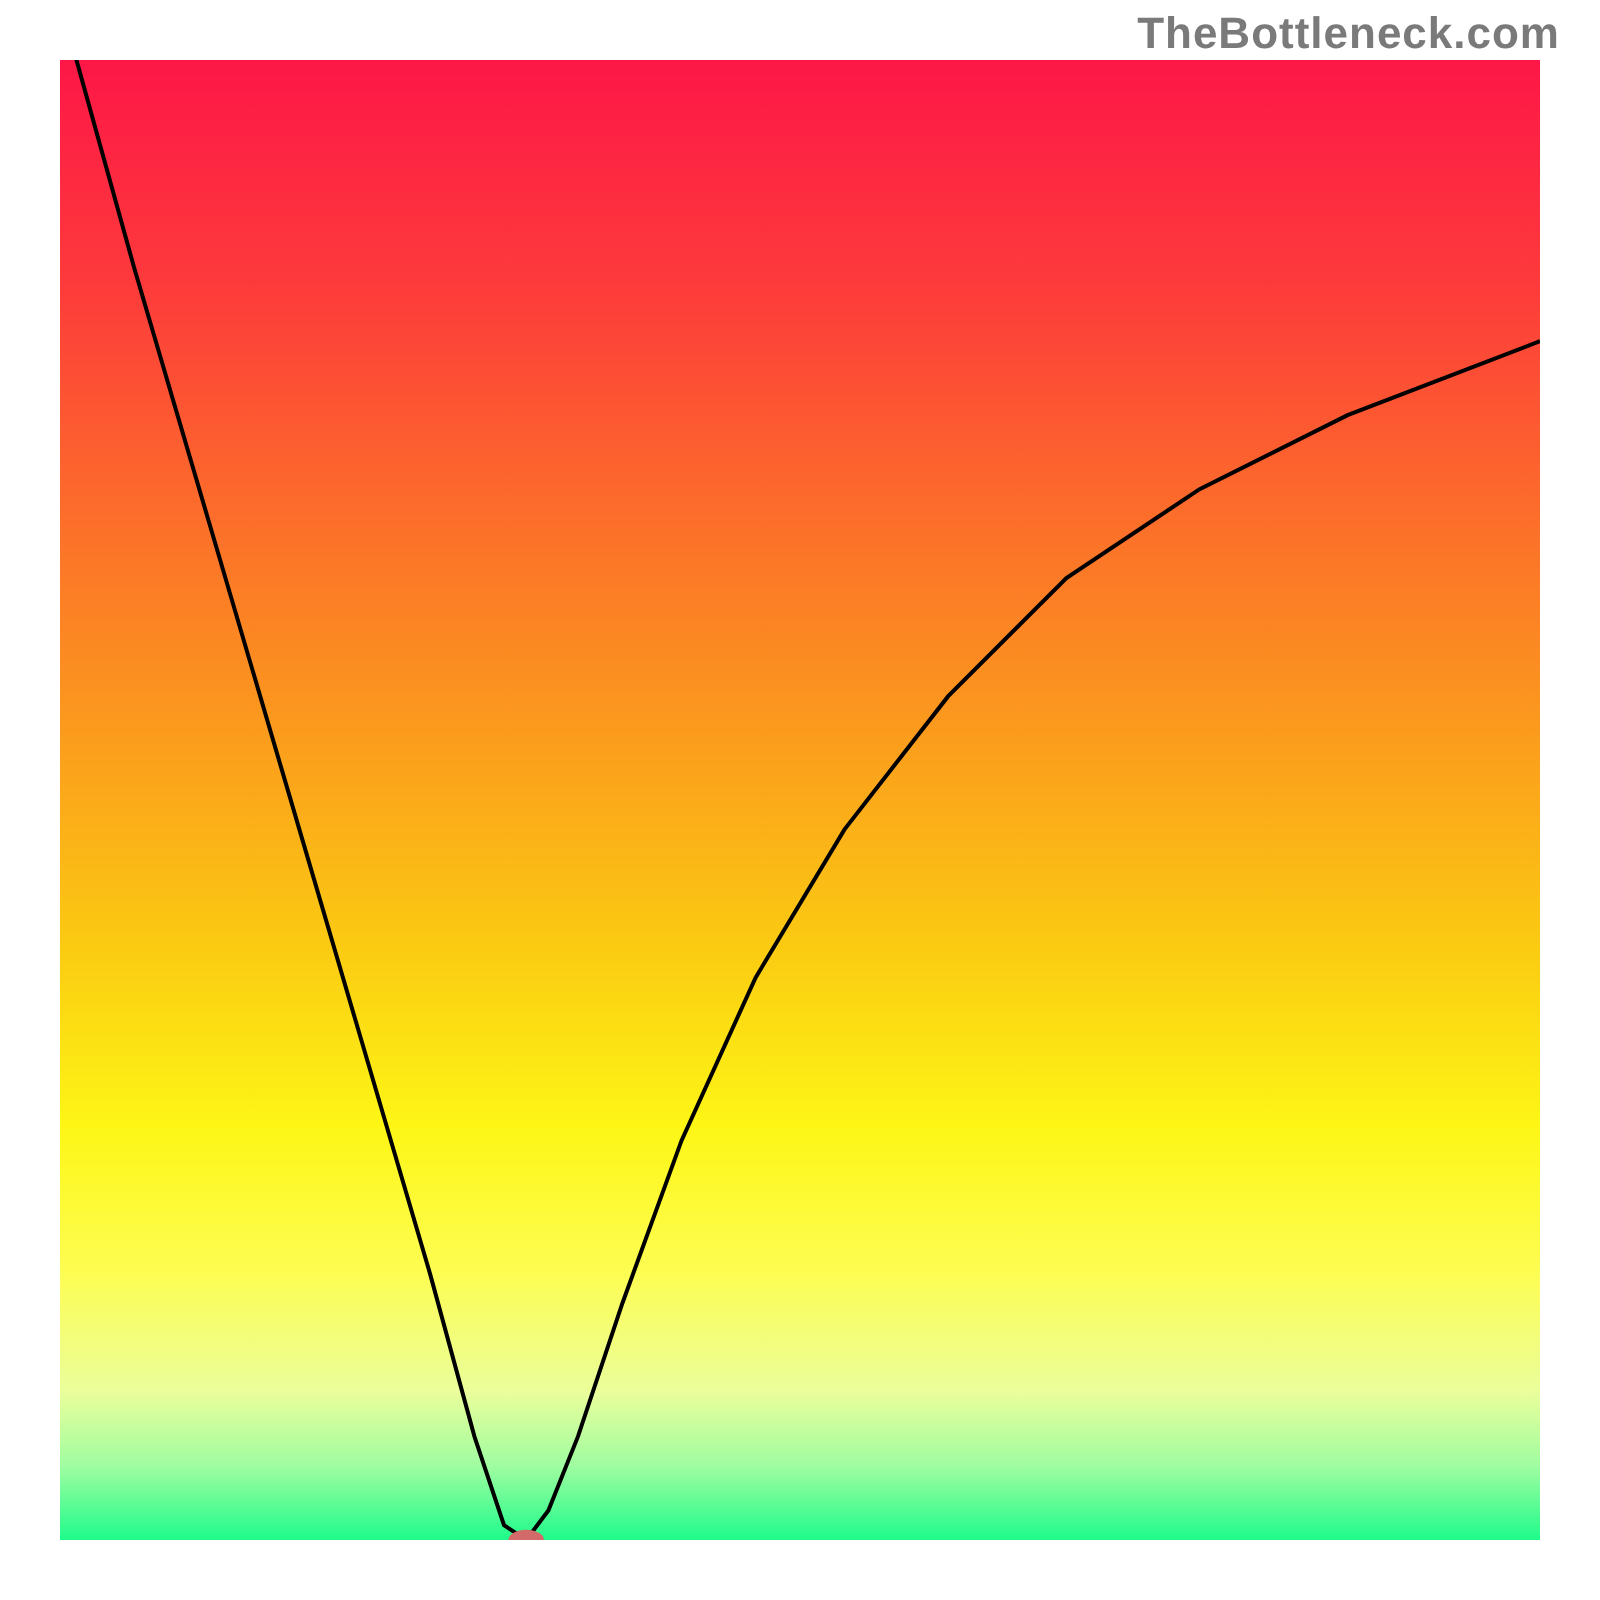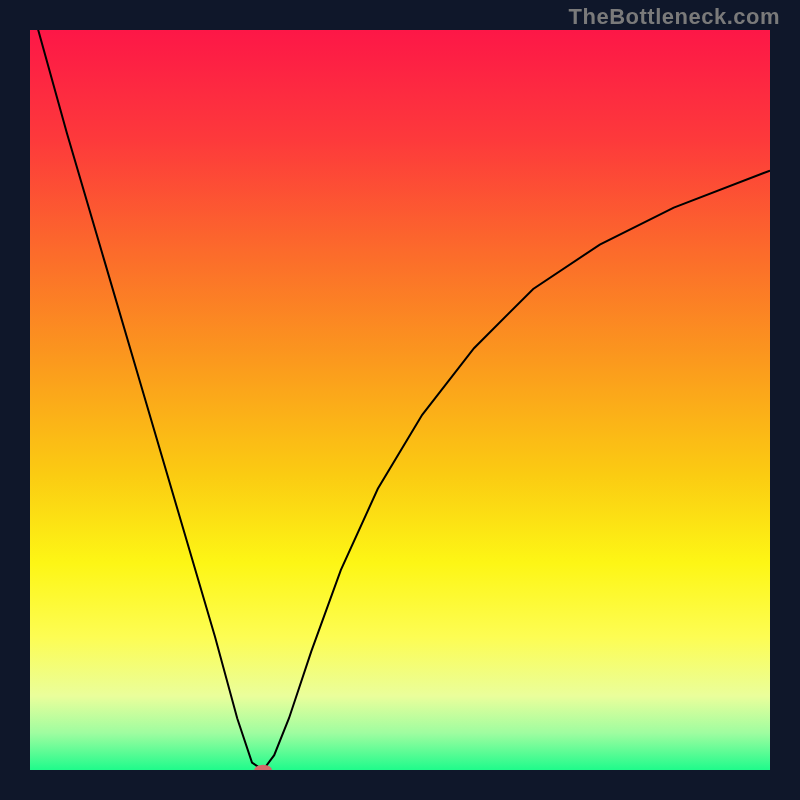--- a/index.html
+++ b/index.html
@@ -7,21 +7,21 @@
     padding: 0;
     width: 800px;
     height: 800px;
     background: #000;
     font-family: Arial, Helvetica, sans-serif;
   }
   .outer {
     position: relative;
     width: 800px;
     height: 800px;
-    background: #0f172a;
+    background: #ffffff;
   }
   .plot {
     position: absolute;
     left: 30px;
     top: 30px;
     width: 740px;
     height: 740px;
     overflow: hidden;
   }
   .watermark {

